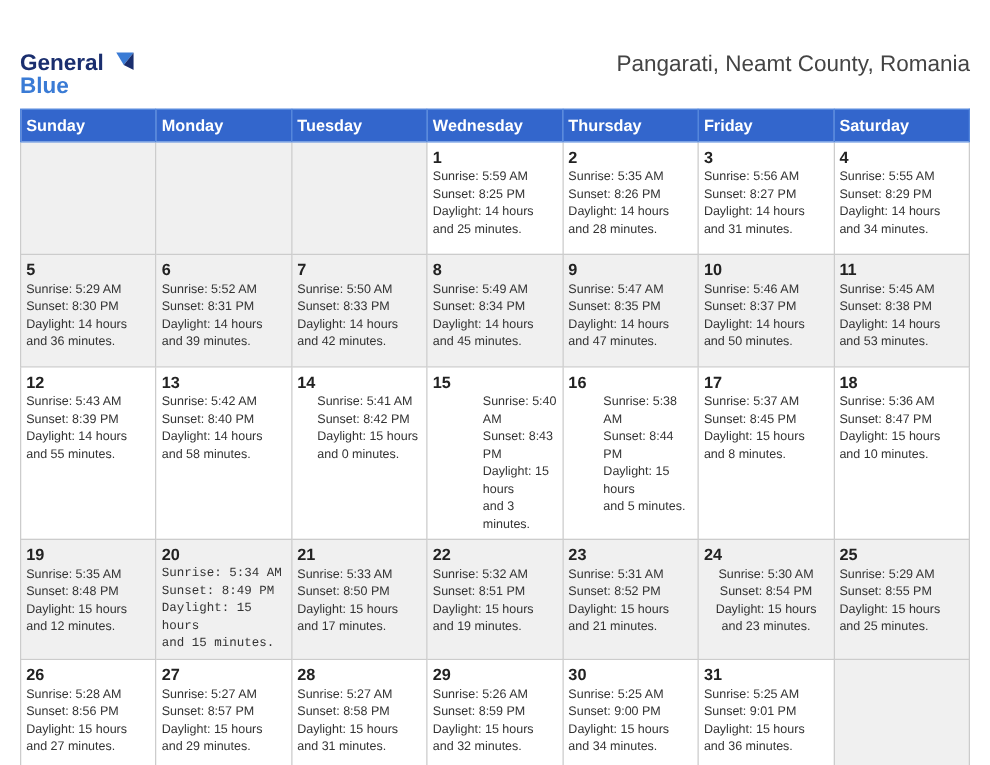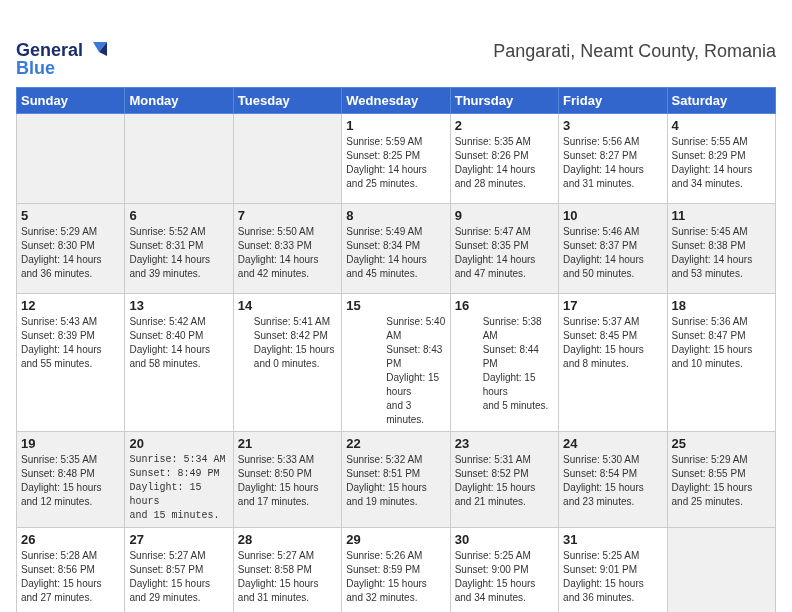--- a/index.html
+++ b/index.html
@@ -288,21 +288,21 @@
           </td>
           <td class="cal-cell shaded">
             <span class="date-num">23</span>
             <div class="cell-info" style="white-space: pre-line;">Sunrise: 5:31 AM
 Sunset: 8:52 PM
 Daylight: 15 hours
 and 21 minutes.</div>
           </td>
           <td class="cal-cell shaded">
             <span class="date-num">24</span>
-            <div class="cell-info" style="white-space: pre-line;">Sunrise: 5:30 AM
+            <div class="cell-info" style="white-space: pre-line; text-align: center;">Sunrise: 5:30 AM
 Sunset: 8:54 PM
 Daylight: 15 hours
 and 23 minutes.</div>
           </td>
           <td class="cal-cell shaded">
             <span class="date-num">25</span>
             <div class="cell-info" style="white-space: pre-line;">Sunrise: 5:29 AM
 Sunset: 8:55 PM
 Daylight: 15 hours
 and 25 minutes.</div>

